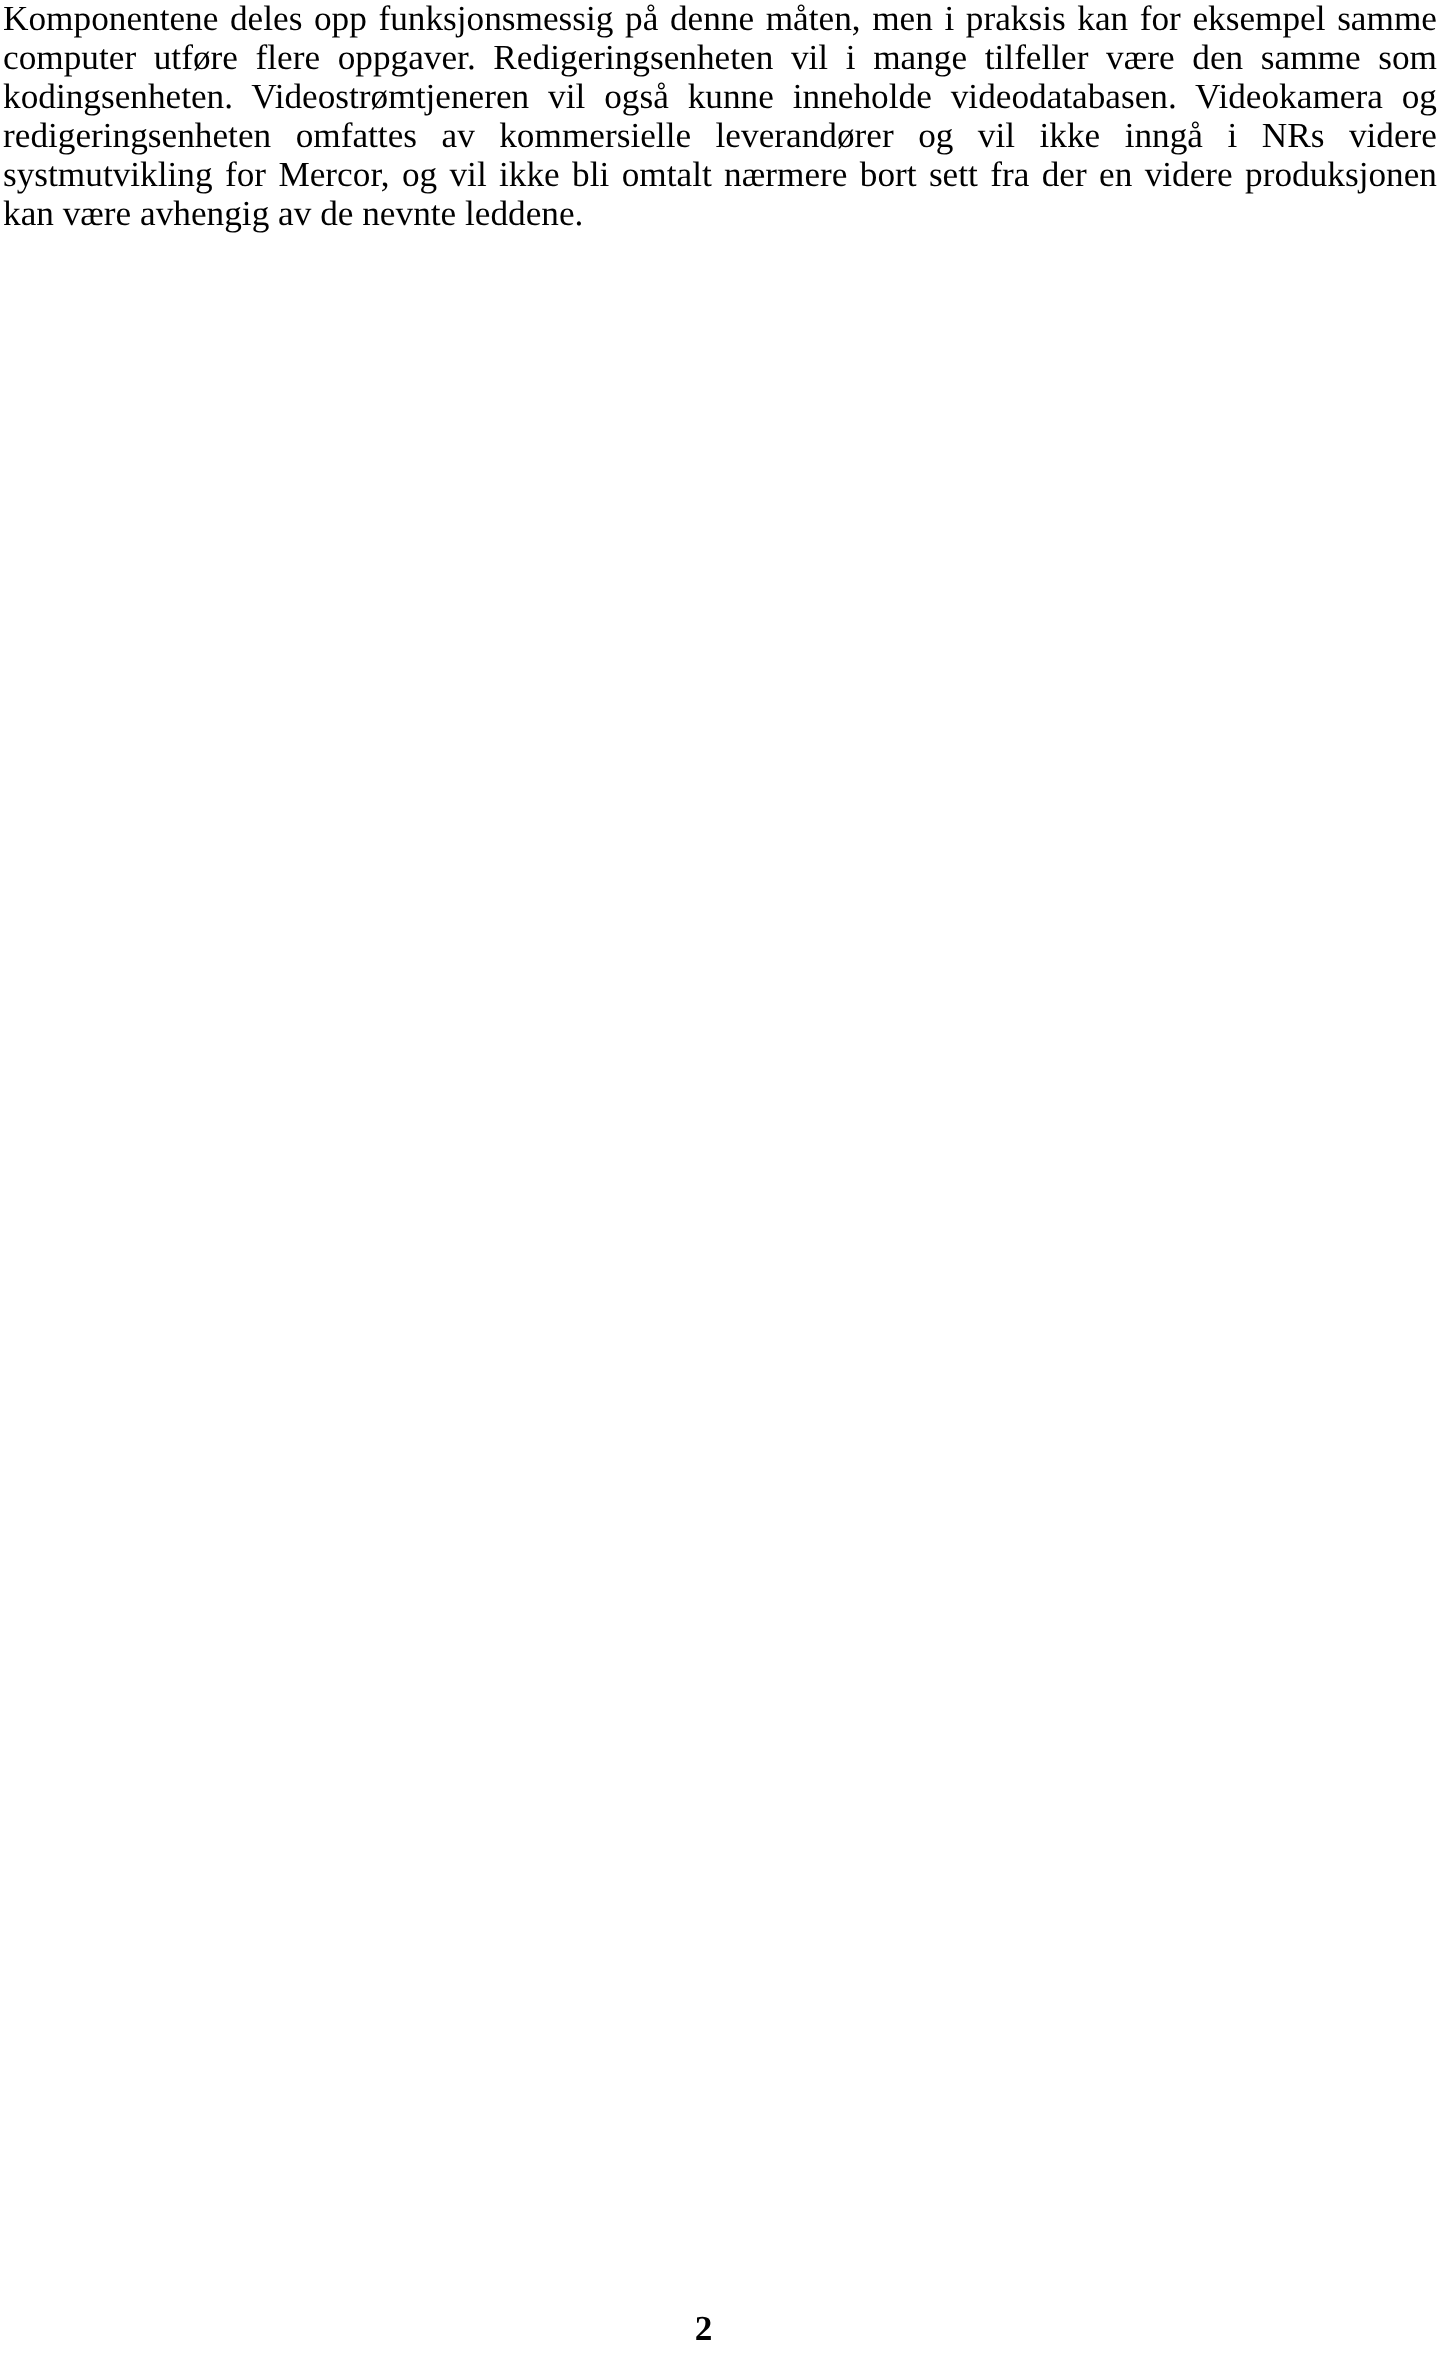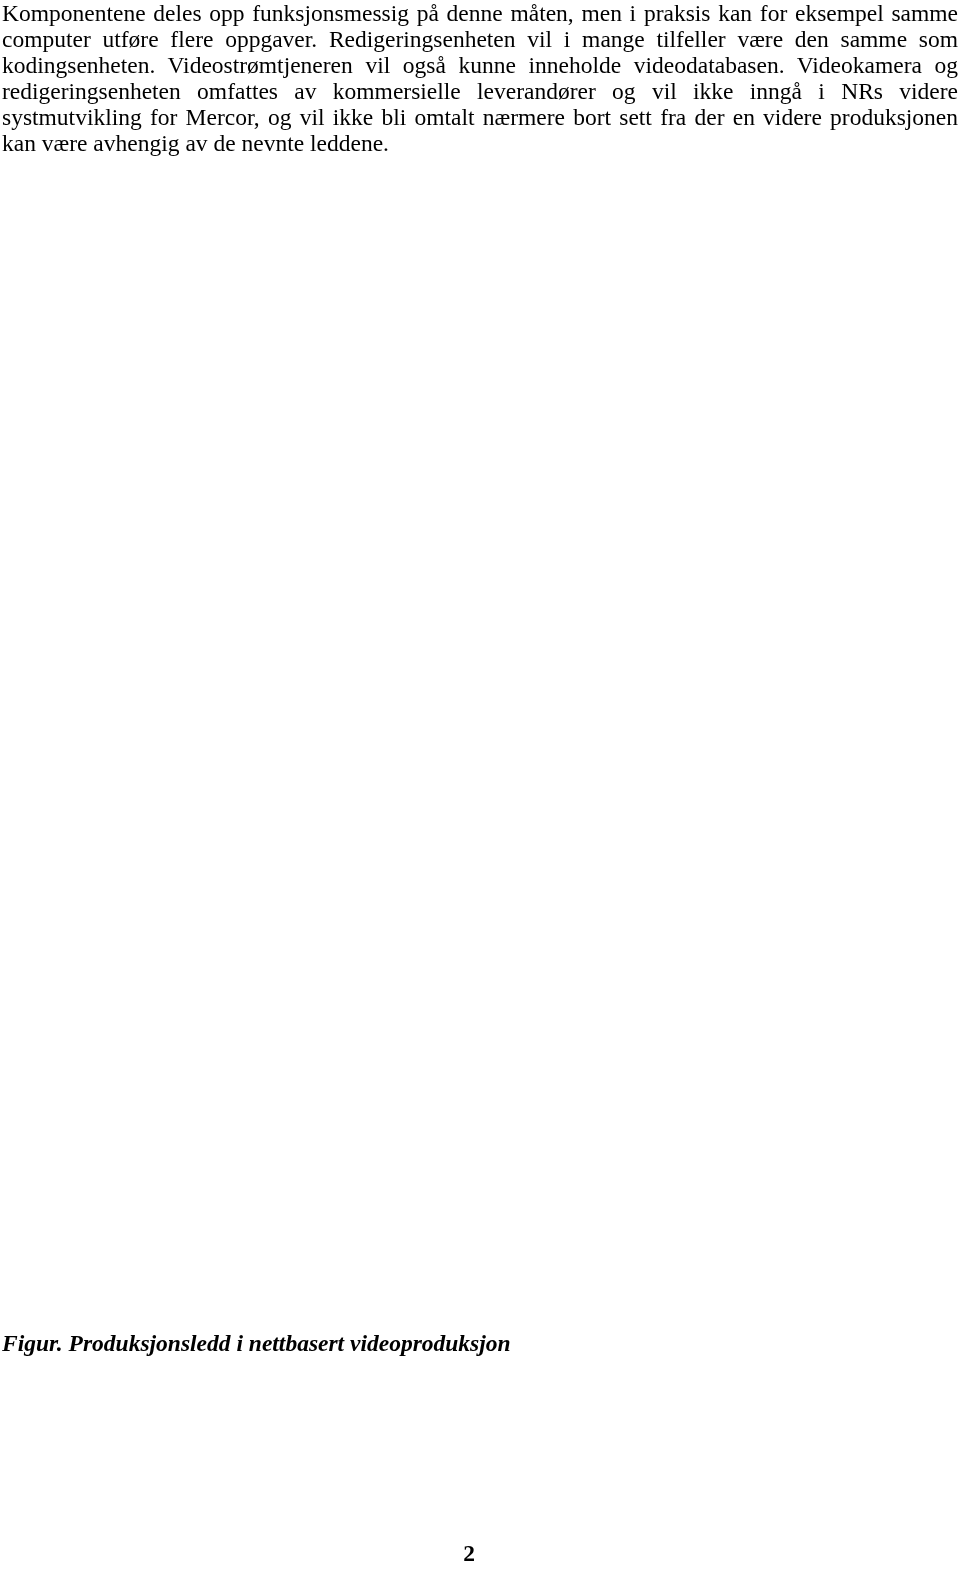--- a/index.html
+++ b/index.html
@@ -52,15 +52,14 @@
     text-align: center;
     font-size: 23.5px;
     font-weight: bold;
   }
 </style>
 </head>
 <body>
 
 <div class="page">
   <div class="body-text">Komponentene deles opp funksjonsmessig på denne måten, men i praksis kan for eksempel samme computer utføre flere oppgaver.  Redigeringsenheten vil i mange tilfeller være den samme som kodingsenheten.  Videostrømtjeneren vil også kunne inneholde videodatabasen.  Videokamera og redigeringsenheten omfattes av kommersielle leverandører og vil ikke inngå i NRs videre systmutvikling for Mercor, og vil ikke bli omtalt nærmere bort sett fra der en videre produksjonen kan være avhengig av de nevnte leddene.</div>
-  <div class="caption">Figur. Produksjonsledd i nettbasert videoproduksjon</div>
   <div class="page-number">2</div>
 </div>
 
 </body></html>

